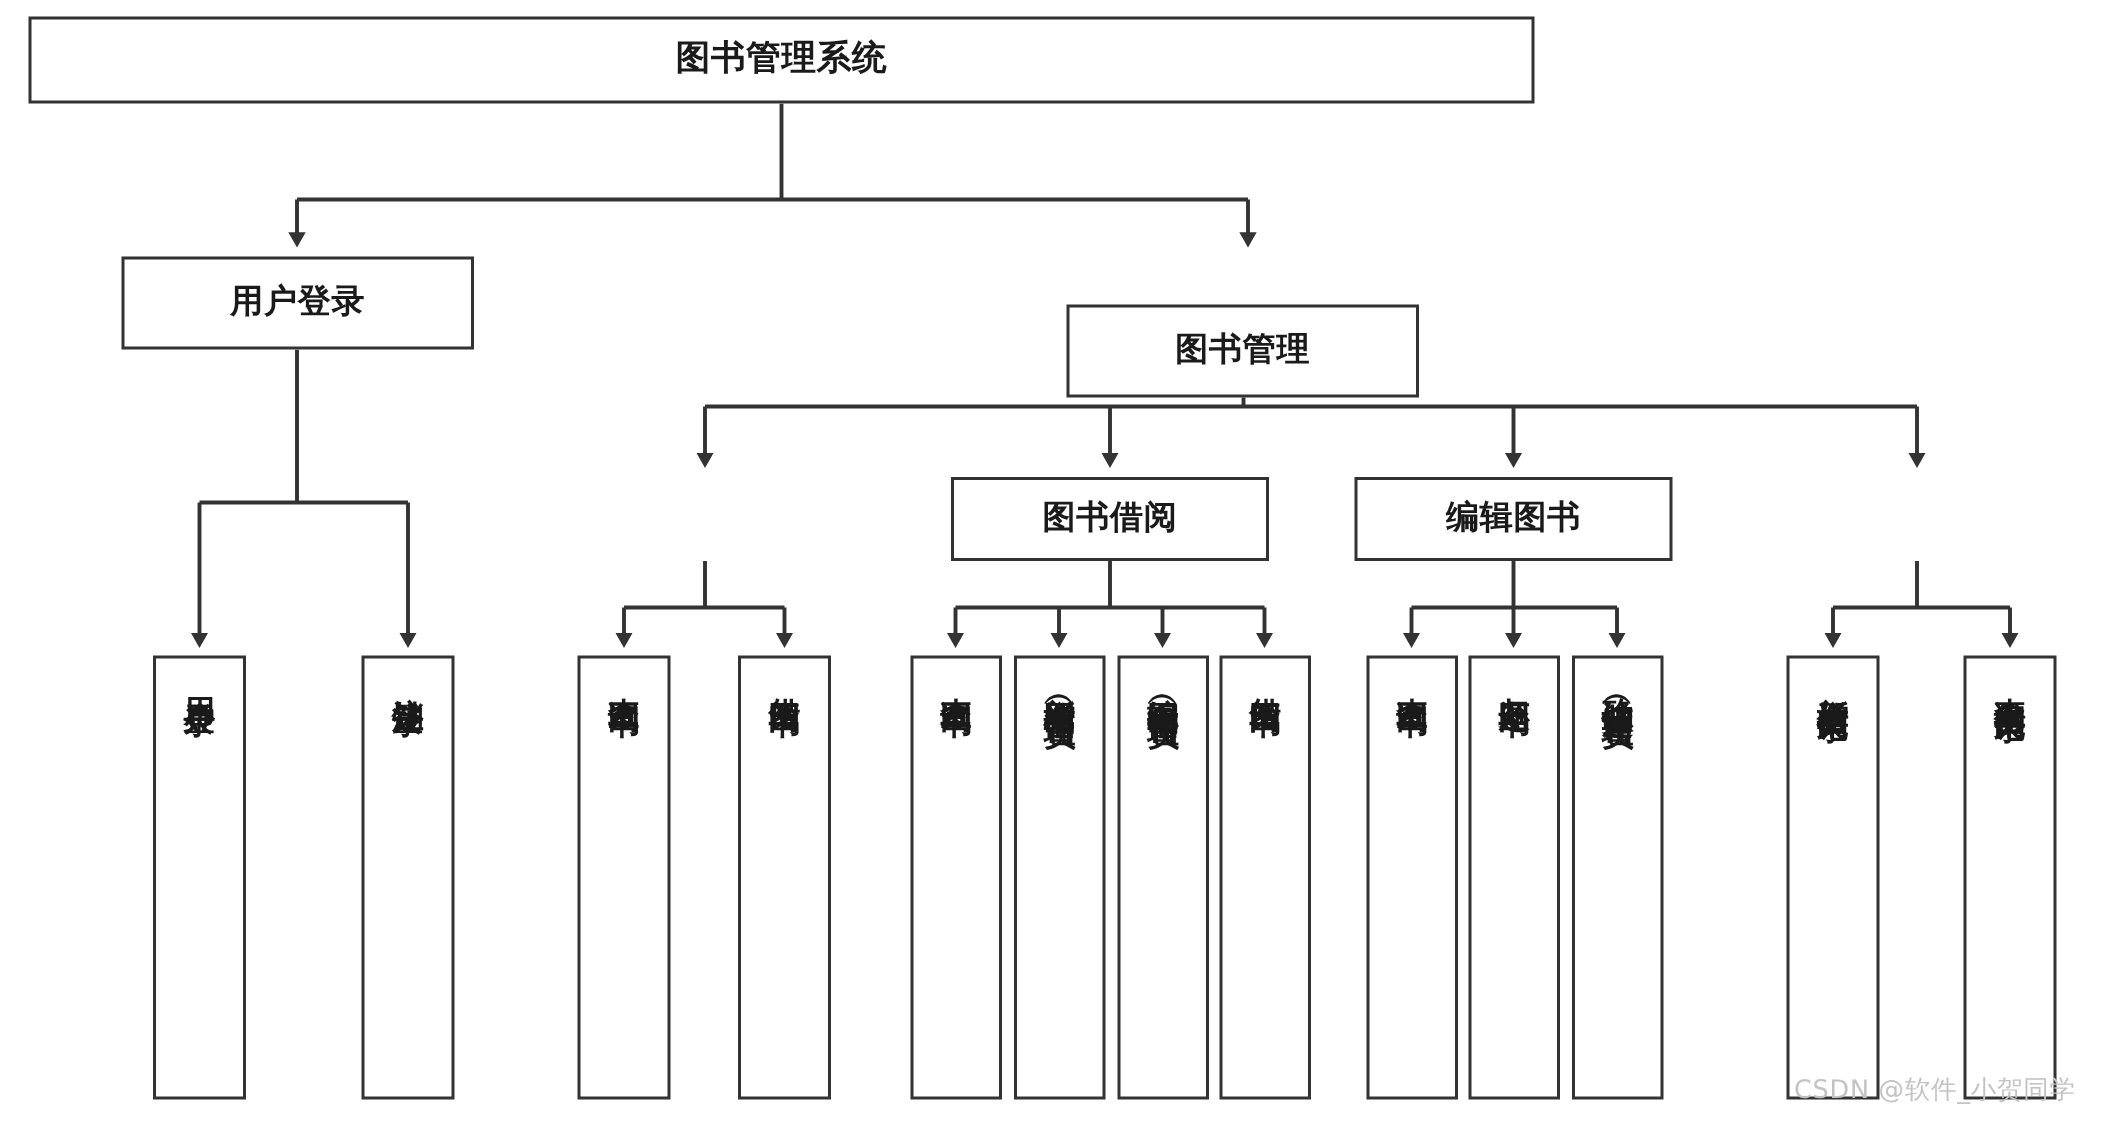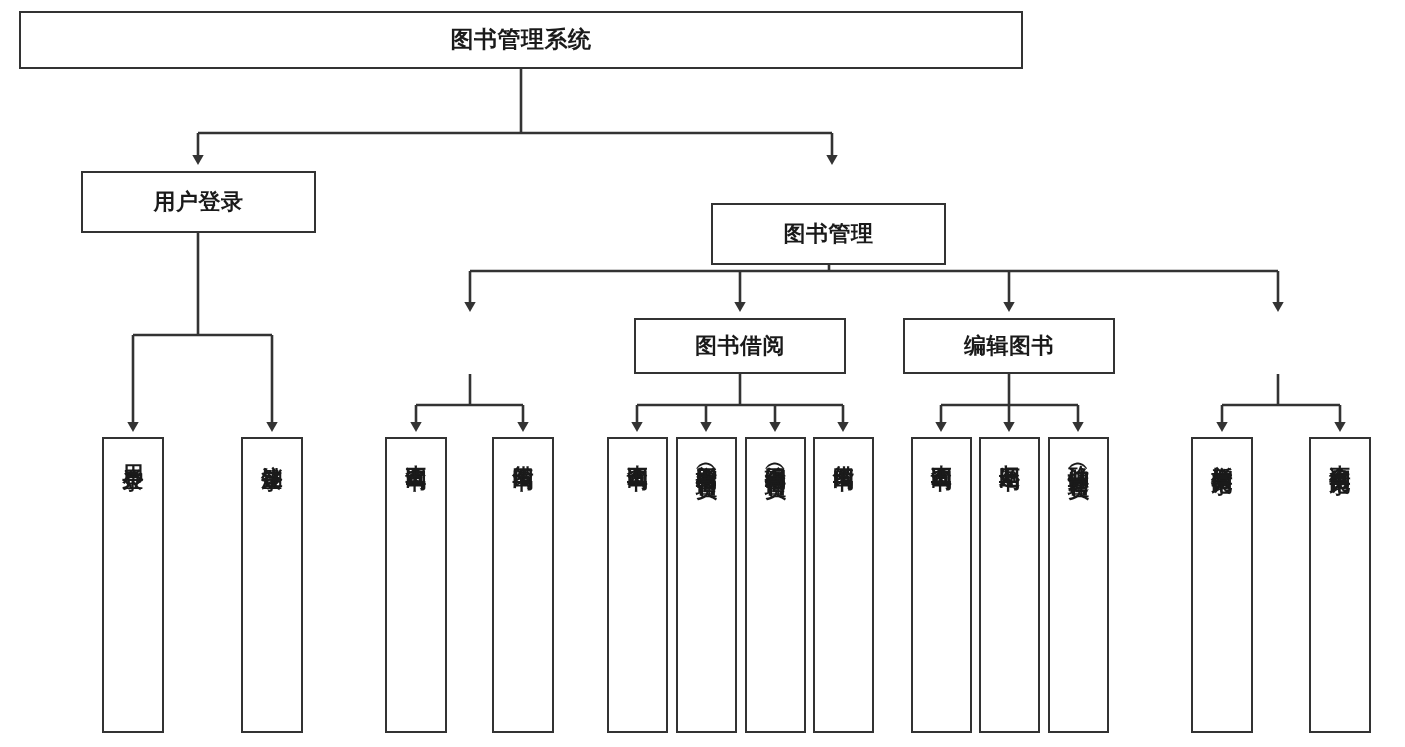--- a/index.html
+++ b/index.html
@@ -183,14 +183,15 @@
     <span class="lbl">确认归还（管理员）</span>
   </div>
 
   <div class="node vert" style="left:1191px; top:437px; width:62px; height:296px;">
     <span class="lbl">新增借阅记录</span>
   </div>
   <div class="node vert" style="left:1309px; top:437px; width:62px; height:296px;">
     <span class="lbl">查询借阅记录</span>
   </div>
 
+  <div class="watermark" style="left:1196px; top:715px;">CSDN @软件_小贺同学</div>
 
 </div>
 
 </body></html>

